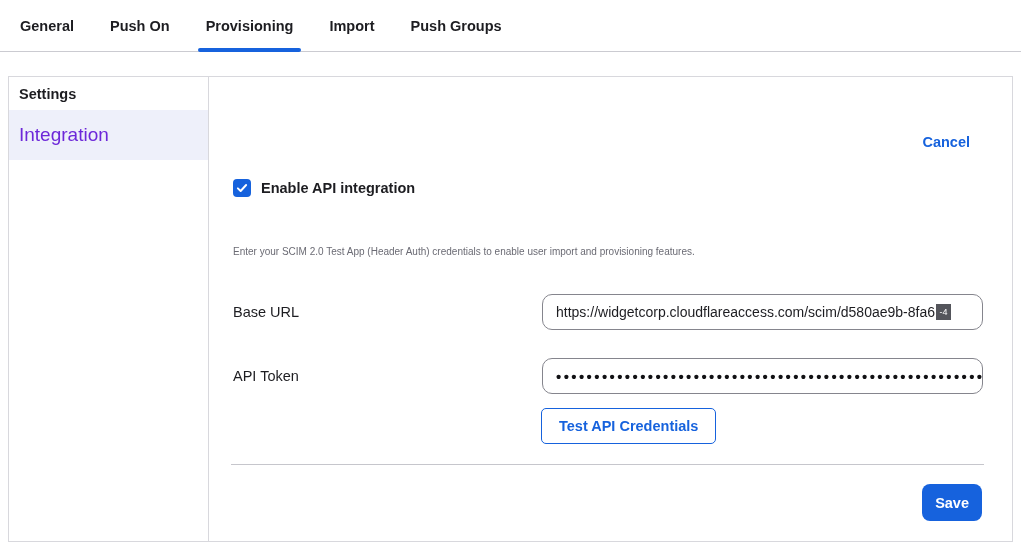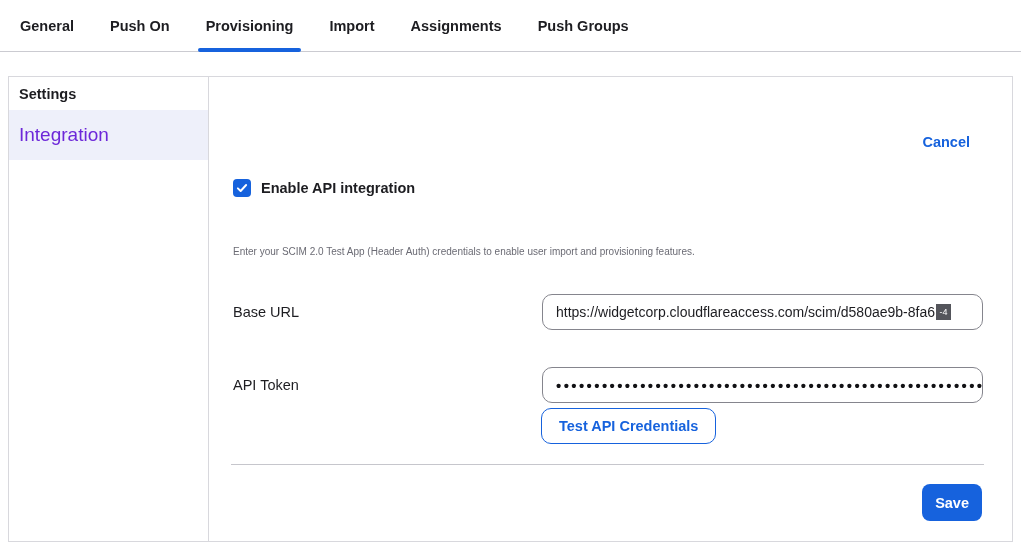--- a/index.html
+++ b/index.html
@@ -119,21 +119,21 @@
     top: 168px;
     left: 24px;
     right: 40px;
     font-size: 10px;
     color: #6b6b74;
     line-height: 1.3;
   }
 
   .field-row { position: absolute; left: 0; right: 0; height: 36px; }
   .field-row.base-url { top: 217px; }
-  .field-row.api-token { top: 290px; }
+  .field-row.api-token { top: 281px; }
   .field-label {
     position: absolute;
     left: 24px;
     top: 0;
     line-height: 36px;
     font-size: 14.5px;
     color: #1d1d21;
   }
   .text-input {
     position: absolute;
@@ -177,21 +177,21 @@
   }
 
   .test-btn {
     position: absolute;
     top: 331px;
     left: 332px;
     height: 36px;
     padding: 0 17px;
     background: #ffffff;
     border: 1px solid #1662dd;
-    border-radius: 10px;
+    border-radius: 5px;
     color: #1662dd;
     font-family: "Liberation Sans", sans-serif;
     font-size: 14.5px;
     font-weight: 700;
     cursor: pointer;
   }
 
   .footer-divider {
     position: absolute;
     top: 387px;
@@ -219,21 +219,20 @@
   }
 </style>
 </head>
 <body>
 
 <div class="tabbar">
   <div class="tab">General</div>
   <div class="tab">Push On</div>
   <div class="tab active">Provisioning</div>
   <div class="tab">Import</div>
-  <div class="tab">Assignments</div>
   <div class="tab">Push Groups</div>
 </div>
 
 <div class="panel">
 
   <div class="sidebar">
     <div class="sidebar-header">Settings</div>
     <div class="sidebar-item selected">Integration</div>
   </div>
 

